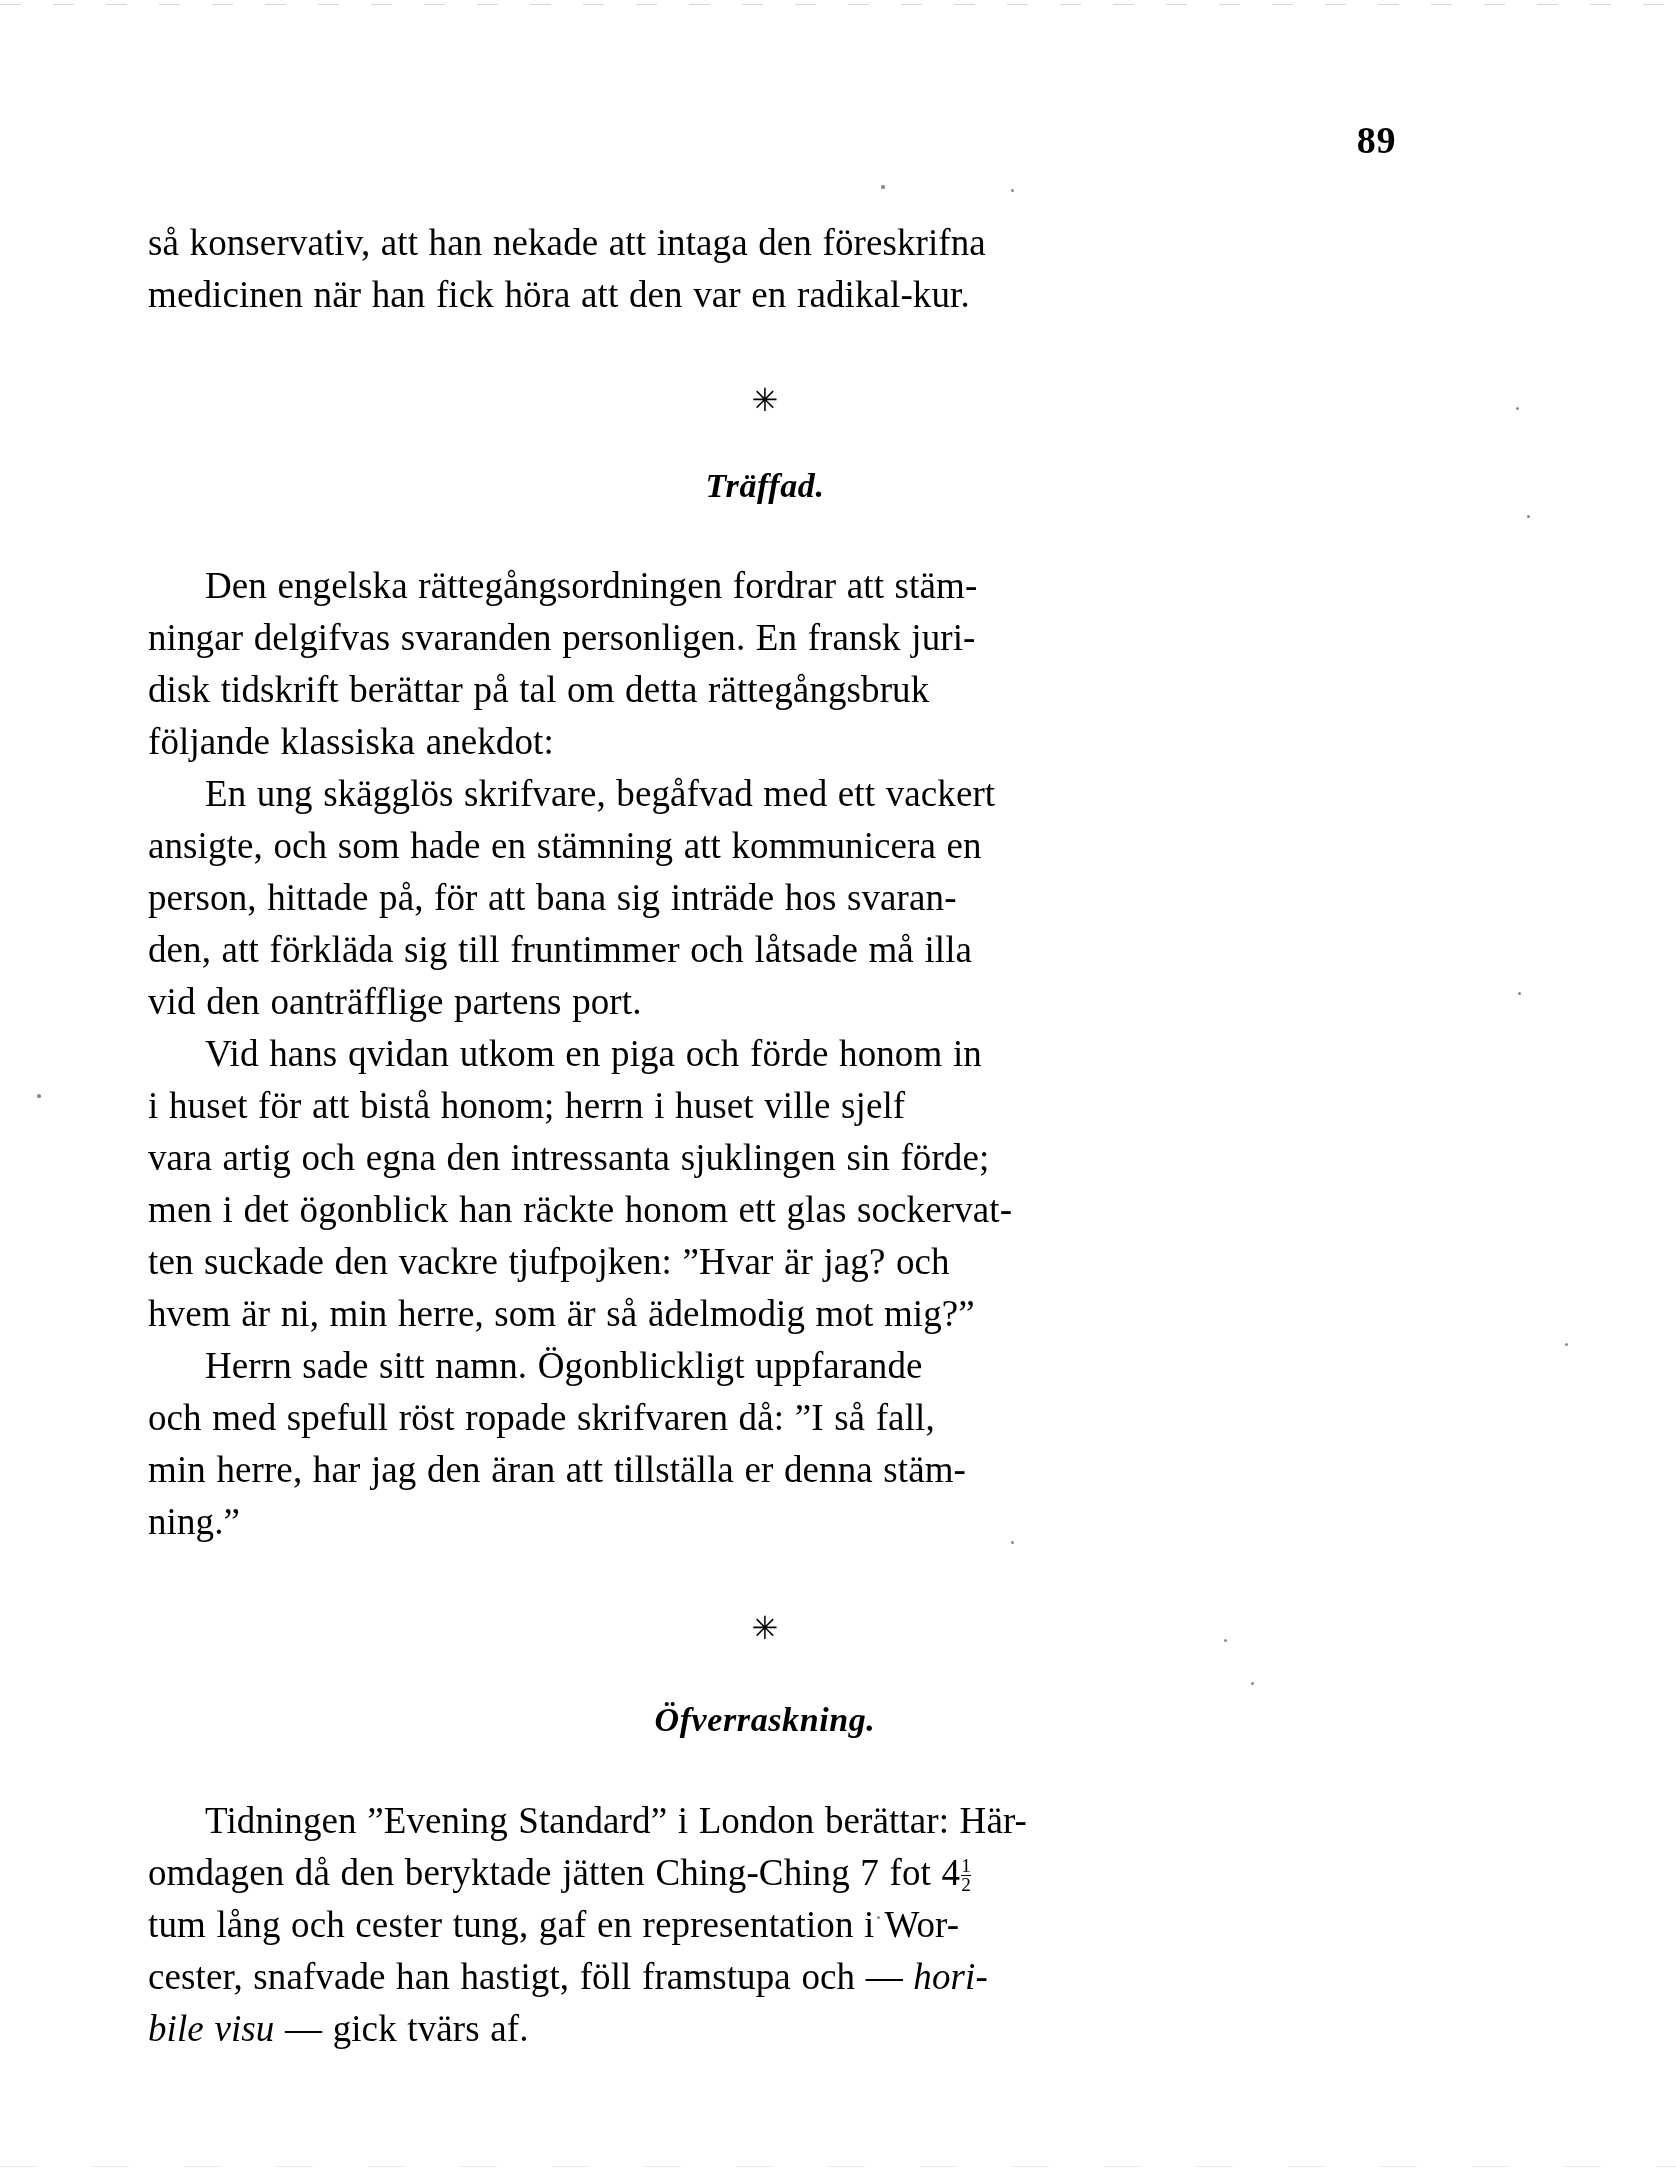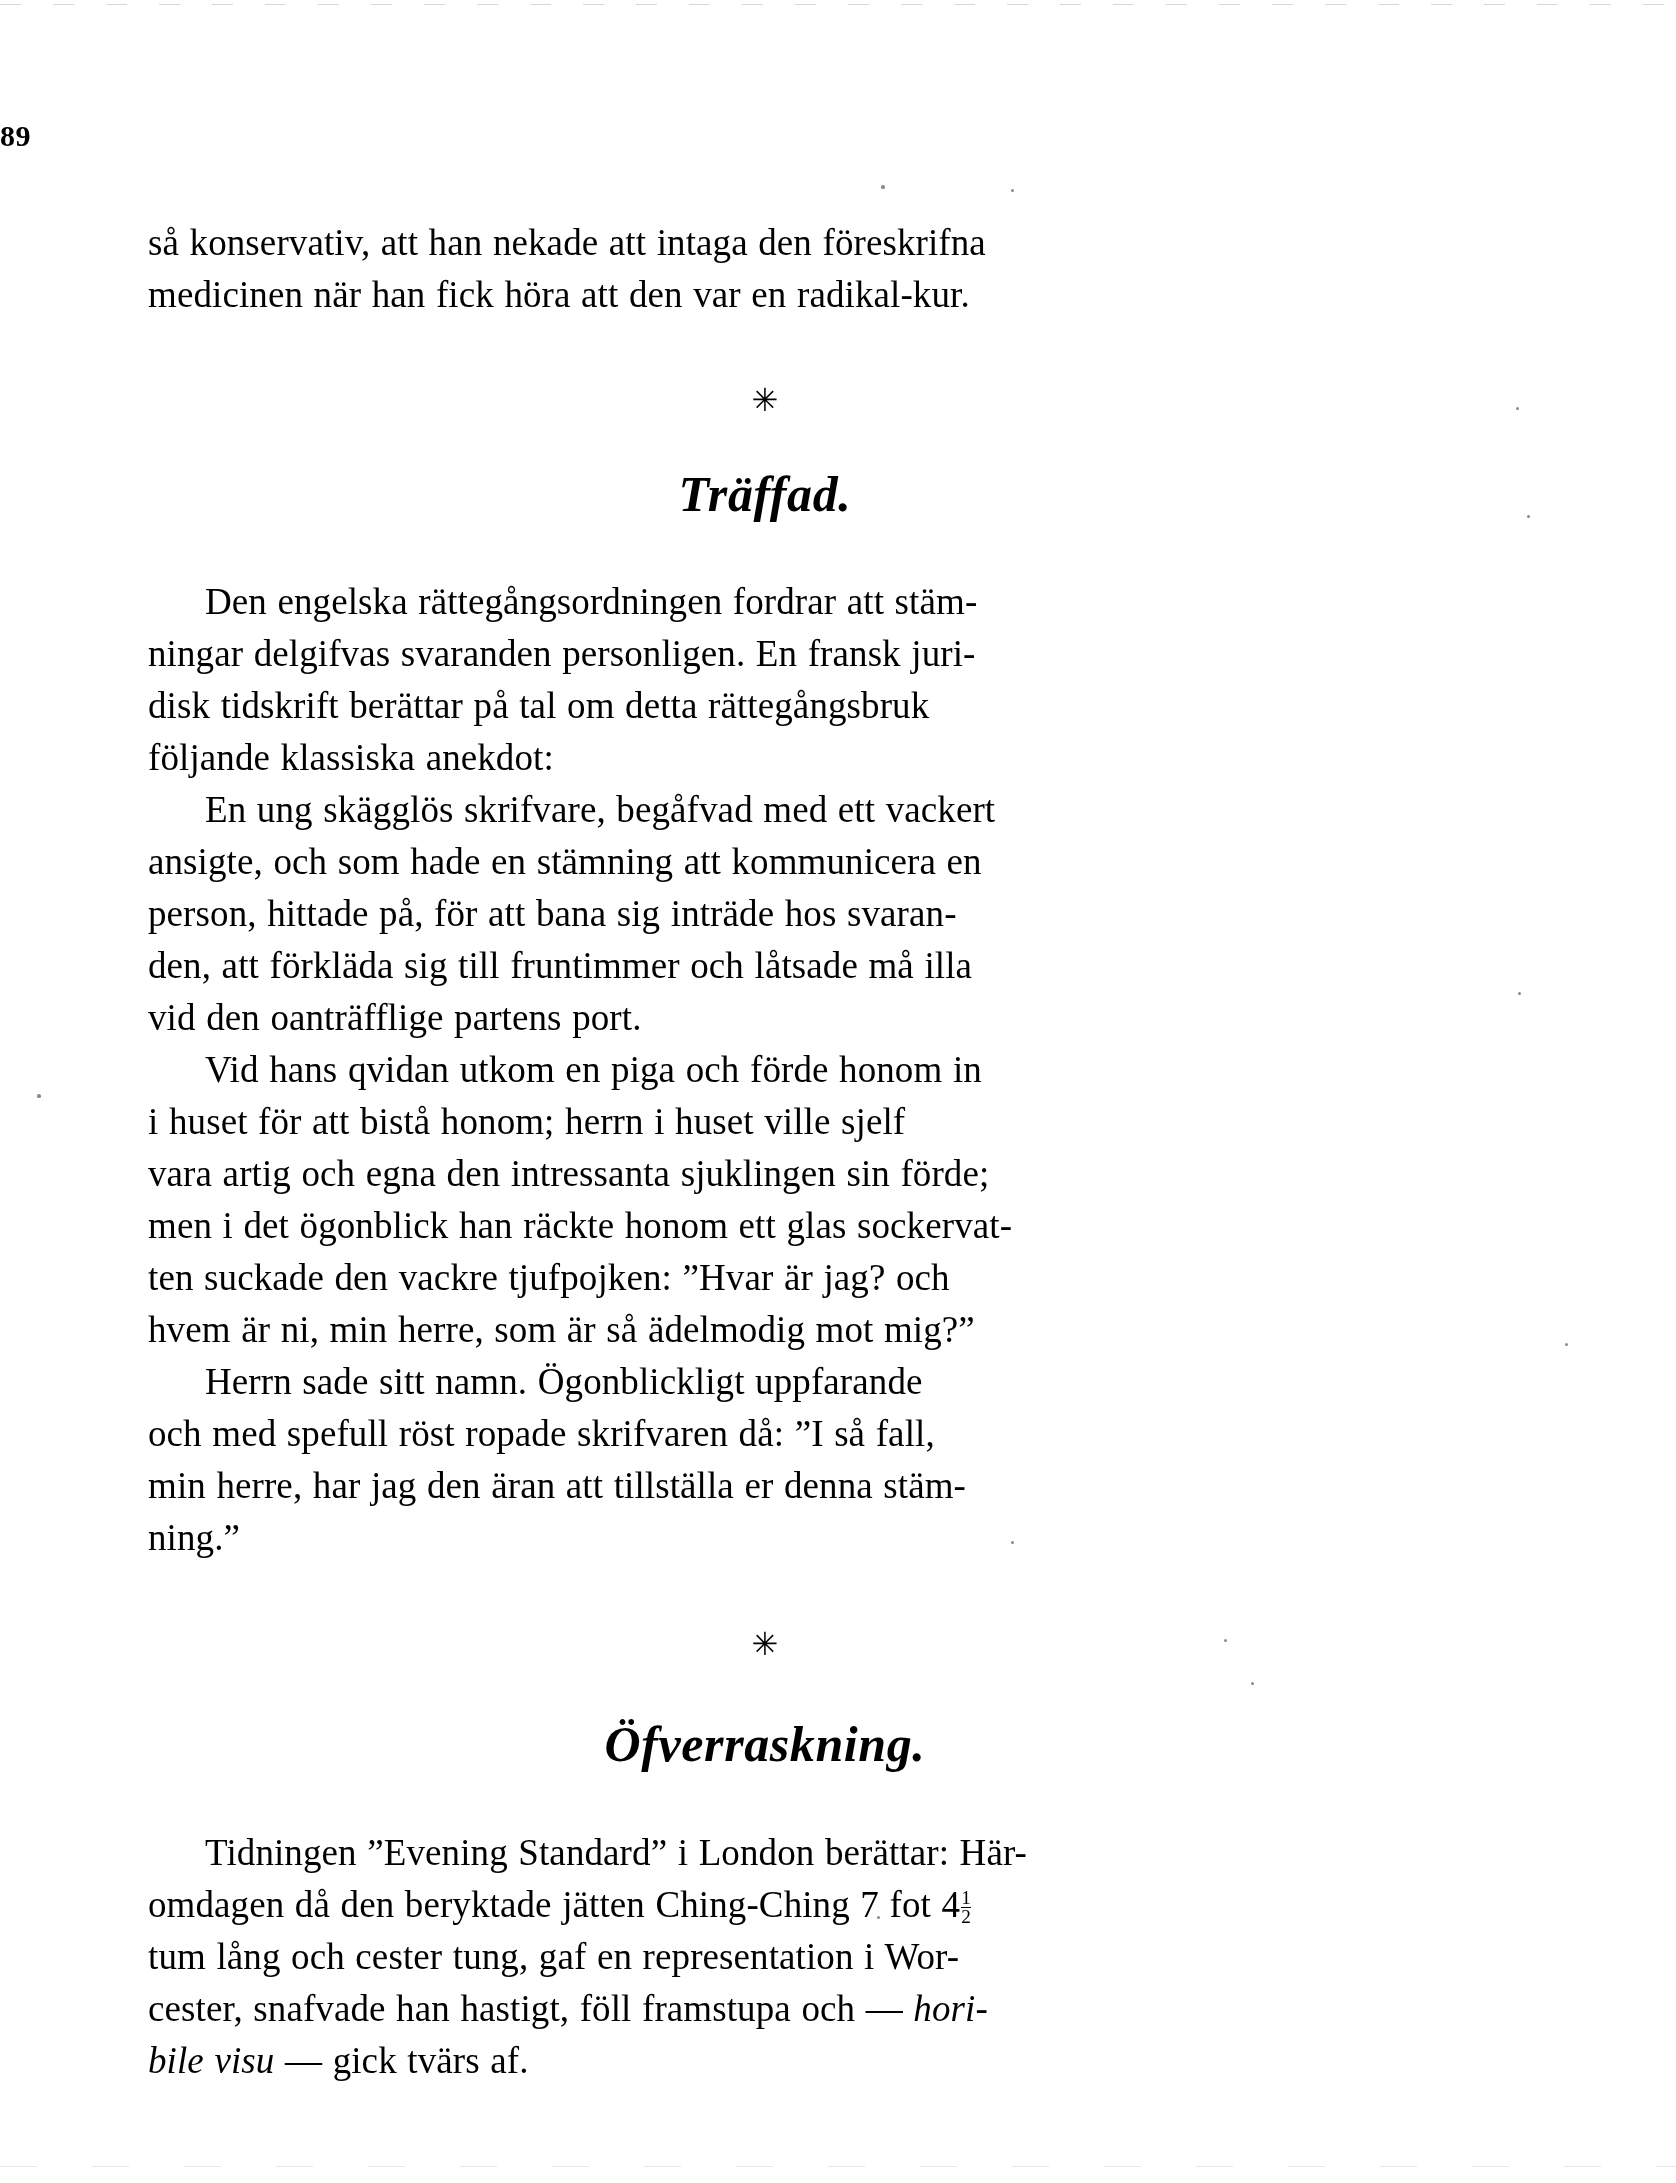--- a/index.html
+++ b/index.html
@@ -54,22 +54,22 @@
     background: rgba(40,40,40,0.55);
     border-radius: 50%;
   }
 
   
   .folio {
     position: absolute;
     top: 121px;
     left: 0;
     width: 1396px;
-    text-align: left;
-    font-size: 30px;
+    text-align: right;
+    font-size: 38px;
     font-weight: bold;
     letter-spacing: 0.6px;
     line-height: 1;
   }
 
   
   .column {
     position: absolute;
     left: 148px;
     top: 217px;
@@ -103,21 +103,21 @@
     font-size: 32px;
     line-height: 1;
     margin: 0;
   }
   .sep-1 { margin-top: 63px; }
   .sep-2 { margin-top: 64px; }
 
   .section-title {
     text-align: center;
     font-style: italic;
-    font-size: 50px;
+    font-size: 34px;
     line-height: 1;
     margin: 11px;
     letter-spacing: 0.6px;
   }
   .title-1 { margin-top: 53px; }
   .title-2 { margin-top: 59px; }
 
   .after-title-1 { margin-top: 57px; }
   .after-title-2 { margin-top: 58px; }
 

